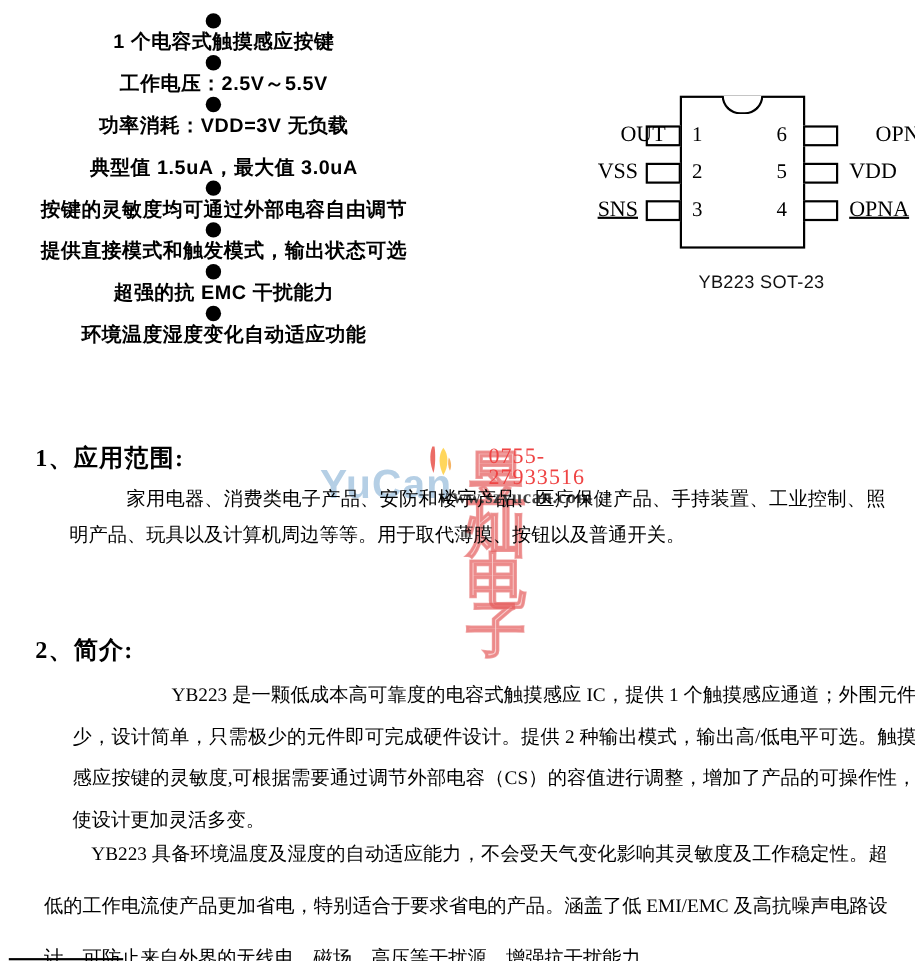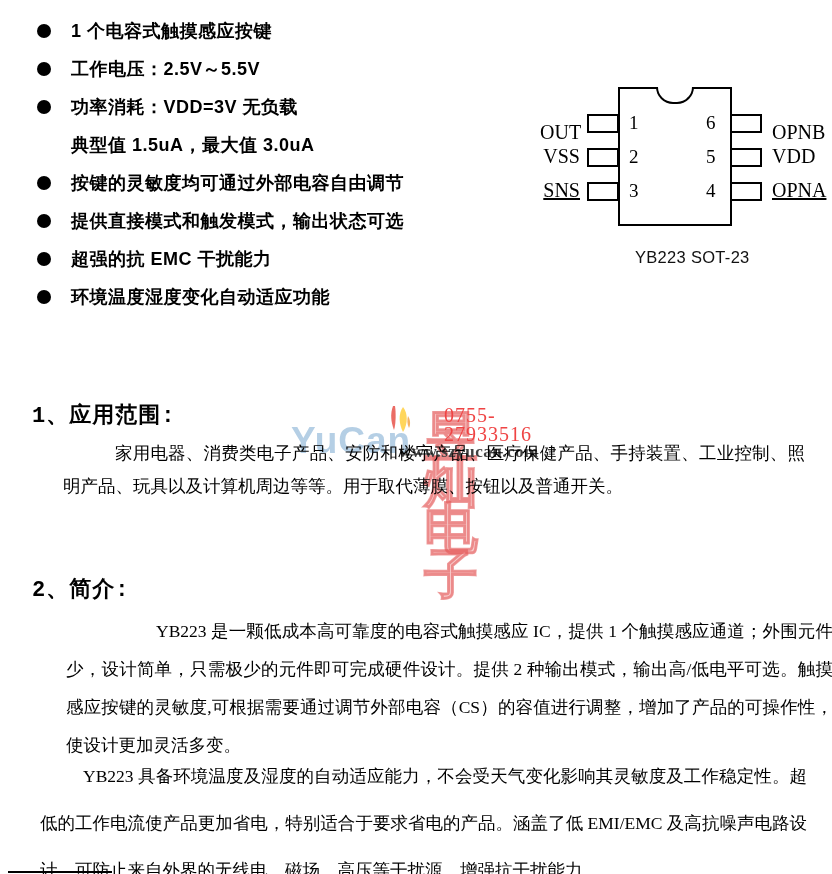--- a/index.html
+++ b/index.html
@@ -6,21 +6,21 @@
   .page {
     position:relative; width:832px; height:874px; background:#ffffff;
     overflow:hidden; font-family:"Liberation Serif", serif; color:#000;
   }
 
   
   .features { position:absolute; left:37px; top:12px; z-index:1; }
   .feature-row {
     display:flex; align-items:center; height:38px;
     font-family:"Liberation Sans", sans-serif; font-weight:bold;
-    font-size:18px; white-space:nowrap; letter-spacing:0.5px;
+    font-size:18px; white-space:nowrap; letter-spacing:0.5px;flex-direction:column;
   }
   .dot { width:14px; height:14px; border-radius:50%; background:#000; margin-right:20px; flex:0 0 auto; }
   .feature-row.cont .dot { visibility:hidden; }
 
   
   .chip { position:absolute; left:540px; top:85px; width:292px; height:192px; z-index:1; }
   .chip-body {
     position:absolute; left:78px; top:2px; width:114px; height:139px;
     border:2px solid #000; box-sizing:border-box; background:#fff;
   }
@@ -35,21 +35,21 @@
   .rowA { top:24px; } .rowB { top:58px; } .rowC { top:92px; }
   .pin {
     position:absolute; width:32px; height:19px; border:2px solid #000;
     background:#fff; box-sizing:border-box;
   }
   .pin.pl { left:47px; } .pin.pr { left:190px; }
   .pinrow1 { top:29px; } .pinrow2 { top:63px; } .pinrow3 { top:97px; }
   .plabel { position:absolute; font-size:20px; line-height:20px; }
   .plabel.left { left:0; width:40px; text-align:right; }
   .plabel.right { left:232px;text-align:center; }
-  .lblrow1 { top:37px; } .lblrow2 { top:61px; } .lblrow3 { top:95px;text-decoration:underline; }
+  .lblrow1 { top:27px;margin-left:24px; } .lblrow2 { top:61px; } .lblrow3 { top:95px;text-decoration:underline; }
   .chip-caption {
     position:absolute; left:95px; top:163px;
     font-family:"Liberation Sans", sans-serif; font-size:16.5px;
     color:#111; letter-spacing:0.3px;
   }
 
   
   .watermark { position:absolute; left:0; top:0; z-index:0; }
   .wm-logo {
     position:absolute; left:291px; top:421px;
@@ -69,21 +69,21 @@
   .wm-url {
     position:absolute; left:399px; top:442px; font-weight:bold;
     font-size:17px; line-height:19px; color:#404040;
     letter-spacing:0.5px; word-spacing:2px;
   }
   .wm-flame { position:absolute; left:386px; top:404px; }
 
   
   .sec-heading {
     position:absolute; left:32px; z-index:1;
-    font-family:Liberation Mono, monospace; font-weight:bold;
+    font-family:Liberation Serif, serif; font-weight:bold;
     font-size:22px; line-height:26px; letter-spacing:1px;
   }
   .sec1-heading { top:386px; }
   .sec2-heading { top:560px; }
   .para {
     position:absolute; z-index:1; text-align:justify;
     font-size:17.5px; color:#000;
   }
   .para-apps { left:63px; top:419px; width:742px; line-height:33px; text-indent:52px; }
   .para-intro1 { left:40px; top:594px; width:767px; line-height:38px; text-indent:90px;margin-left:26px; }

